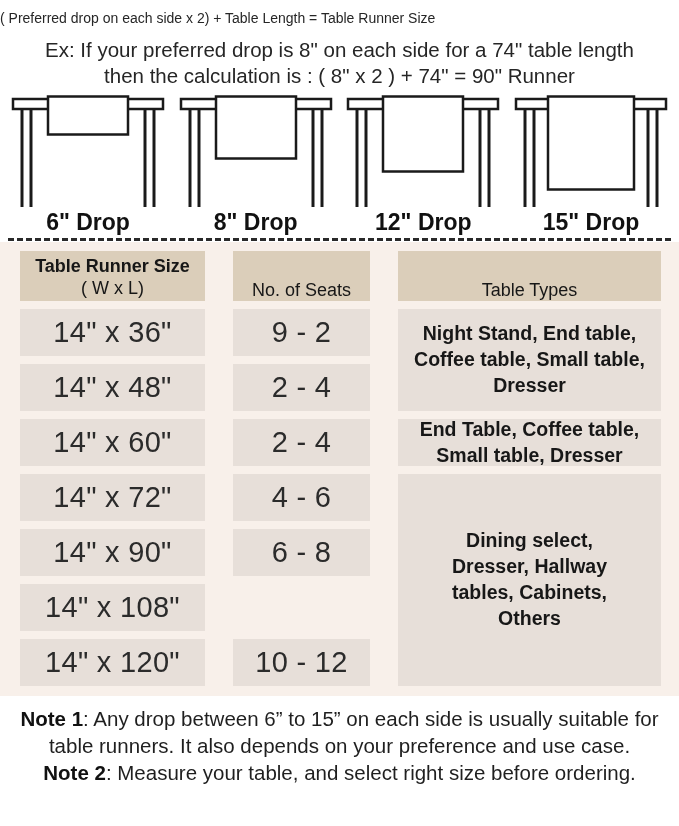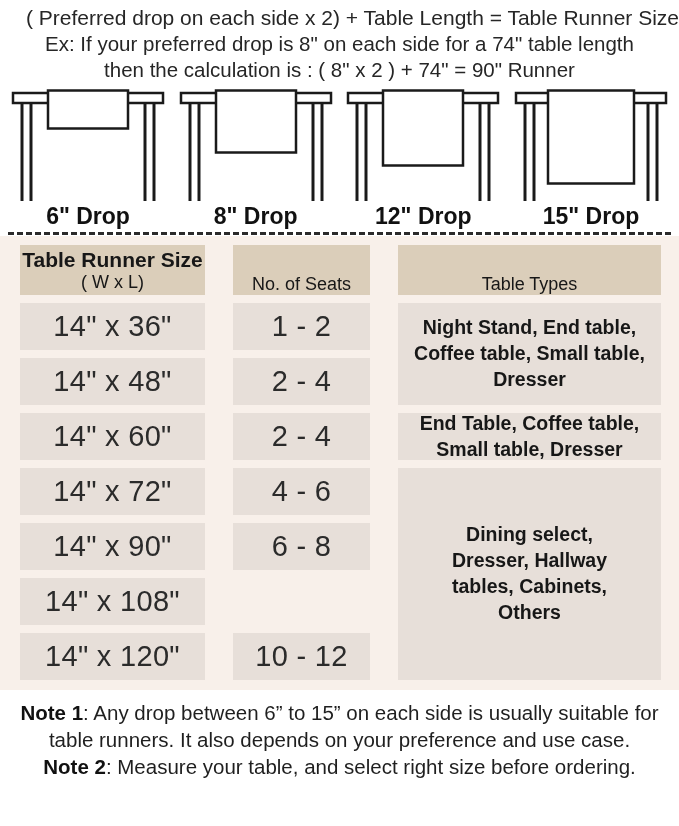--- a/index.html
+++ b/index.html
@@ -13,26 +13,26 @@
   html,body{background:#ffffff;}
   body{font-family:"Liberation Sans", sans-serif;color:var(--text);}
   .page{width:679px;height:826px;margin:0 auto;background:#ffffff;overflow:hidden;position:relative;}
 
   
   .page-title{
     text-align:center;font-size:40px;line-height:44px;font-weight:bold;
     letter-spacing:-0.5px;color:#151515;padding-top:1px;
   }
   .formula-line{
-    text-align:right;font-size:21px;line-height:24px;margin-top:6px;color:#262626;
+    text-align:left;font-size:14px;line-height:24px;margin-top:6px;color:#262626;
   }
   .example-line{
     text-align:center;font-size:20.5px;line-height:26px;color:#262626;
   }
-  .example-line.first{margin-top:1px;}
+  .example-line.first{margin-top:7px;}
 
   
   .illustrations{
     display:flex;justify-content:space-between;align-items:flex-start;
     padding:0 5px;margin-top:6px;height:112px;overflow:hidden;
   }
   .illus{width:166px;height:112px;}
   .illus svg rect{fill:#ffffff;stroke:var(--line);stroke-width:2.5;}
   .illus svg line{stroke:var(--line);stroke-width:3;}
   .drop-labels{
@@ -52,21 +52,21 @@
     display:grid;
     grid-template-columns:185px 137px 263px;
     grid-template-rows:50px repeat(7,47px);
     column-gap:28px;row-gap:8px;
   }
   .hcell{
     background:var(--header-cell);
     display:flex;flex-direction:column;justify-content:center;align-items:center;
     text-align:center;color:#171717;
   }
-  .hcell .h-main{font-weight:bold;font-size:21px;line-height:24px;}
+  .hcell .h-main{font-weight:bold;font-size:18px;line-height:24px;}
   .hcell .h-sub{font-weight:400;font-size:18px;line-height:20px;}
   .hcell .h-single{font-weight:normal;font-size:18px;line-height:24px;margin-top:28px;}
   .cell{
     background:var(--data-cell);
     display:flex;justify-content:center;align-items:center;text-align:center;
   }
   .value-cell{font-size:29px;font-weight:400;color:#2b2b2b;letter-spacing:0.3px;}
   .types-cell{font-weight:bold;font-size:19.5px;line-height:1.33;color:#171717;padding:4px 8px;}
   .types-cell .wrap-a{max-width:232px;}
   .types-cell .wrap-b{max-width:247px;}
@@ -151,21 +151,21 @@
     </div>
 
     <div class="cell value-cell" style="grid-area:2/1">14" x 36"</div>
     <div class="cell value-cell" style="grid-area:3/1">14" x 48"</div>
     <div class="cell value-cell" style="grid-area:4/1">14" x 60"</div>
     <div class="cell value-cell" style="grid-area:5/1">14" x 72"</div>
     <div class="cell value-cell" style="grid-area:6/1">14" x 90"</div>
     <div class="cell value-cell" style="grid-area:7/1">14" x 108"</div>
     <div class="cell value-cell" style="grid-area:8/1">14" x 120"</div>
 
-    <div class="cell value-cell" style="grid-area:2/2">1 - 2</div>
+    <div class="cell value-cell" style="grid-area:2/2">9 - 2</div>
     <div class="cell value-cell" style="grid-area:3/2">2 - 4</div>
     <div class="cell value-cell" style="grid-area:4/2">2 - 4</div>
     <div class="cell value-cell" style="grid-area:5/2">4 - 6</div>
     <div class="cell value-cell" style="grid-area:6/2">6 - 8</div>
     <div class="cell value-cell" style="grid-area:8/2">10 - 12</div>
 
     <div class="cell types-cell" style="grid-row:4;grid-column:3">
       <span class="wrap-b">End Table, Coffee table, Small table, Dresser</span>
     </div>
     <div class="cell types-cell" style="grid-row:2/span 2;grid-column:3">

